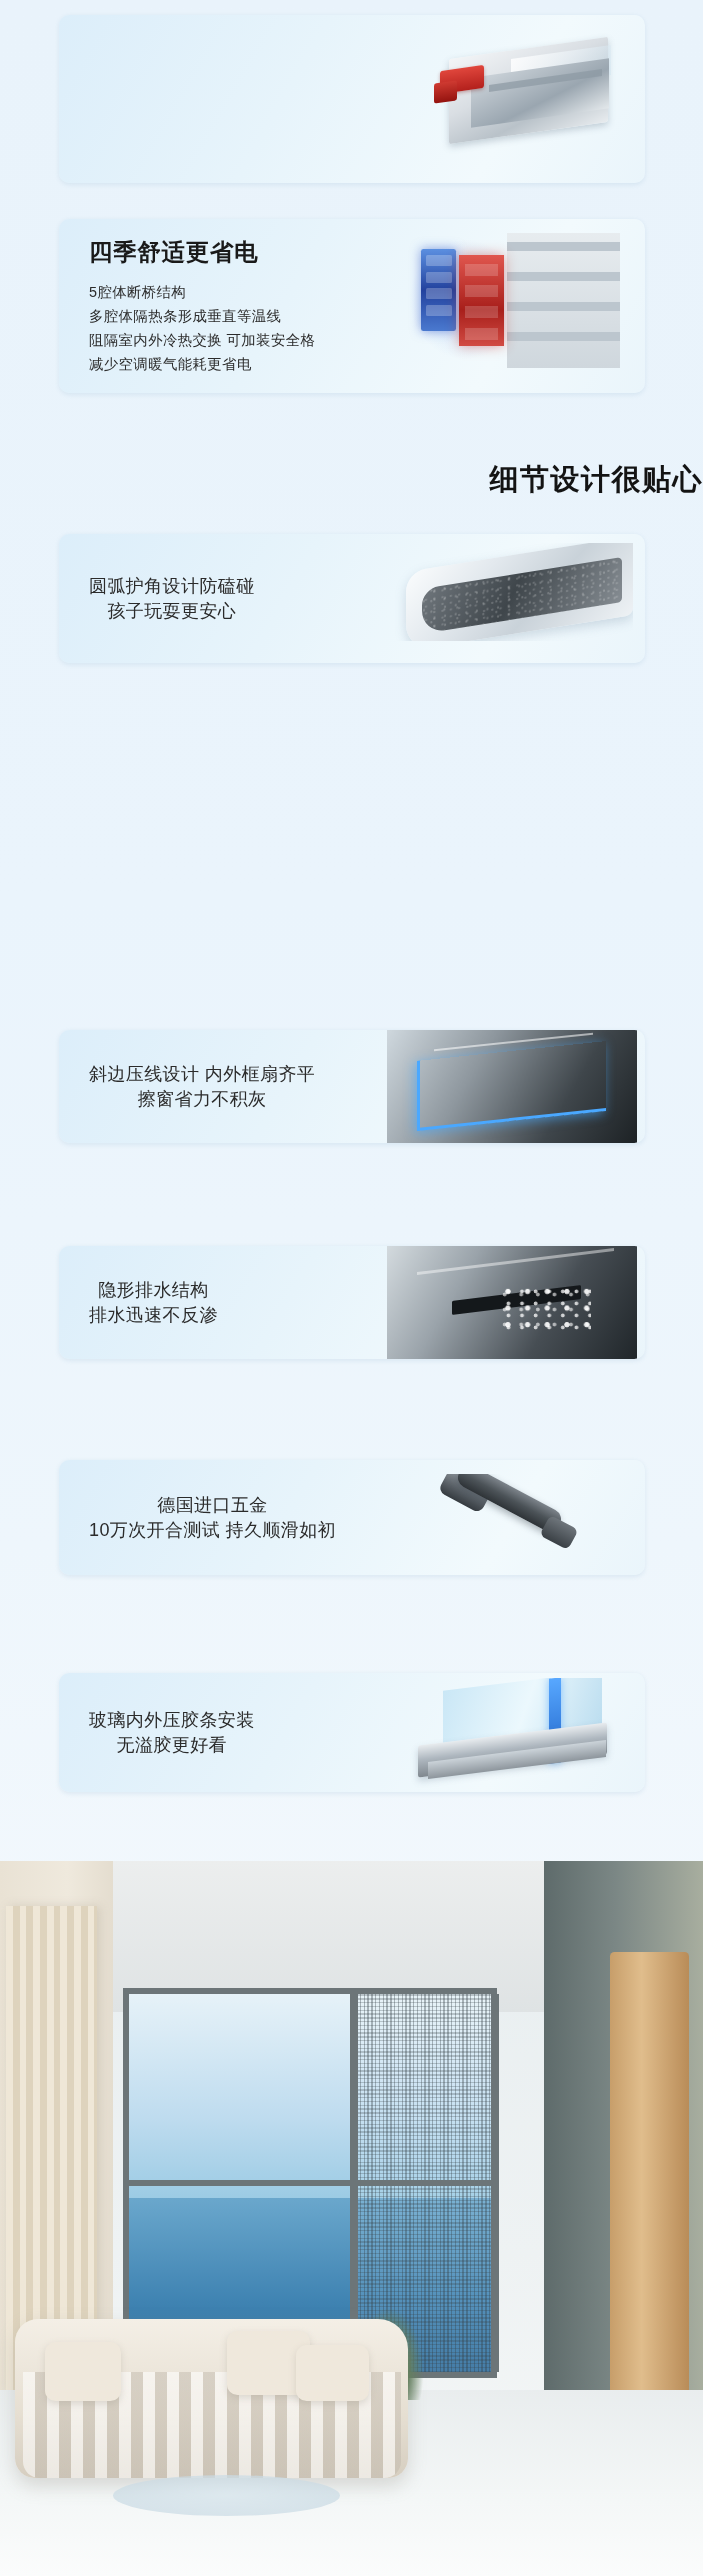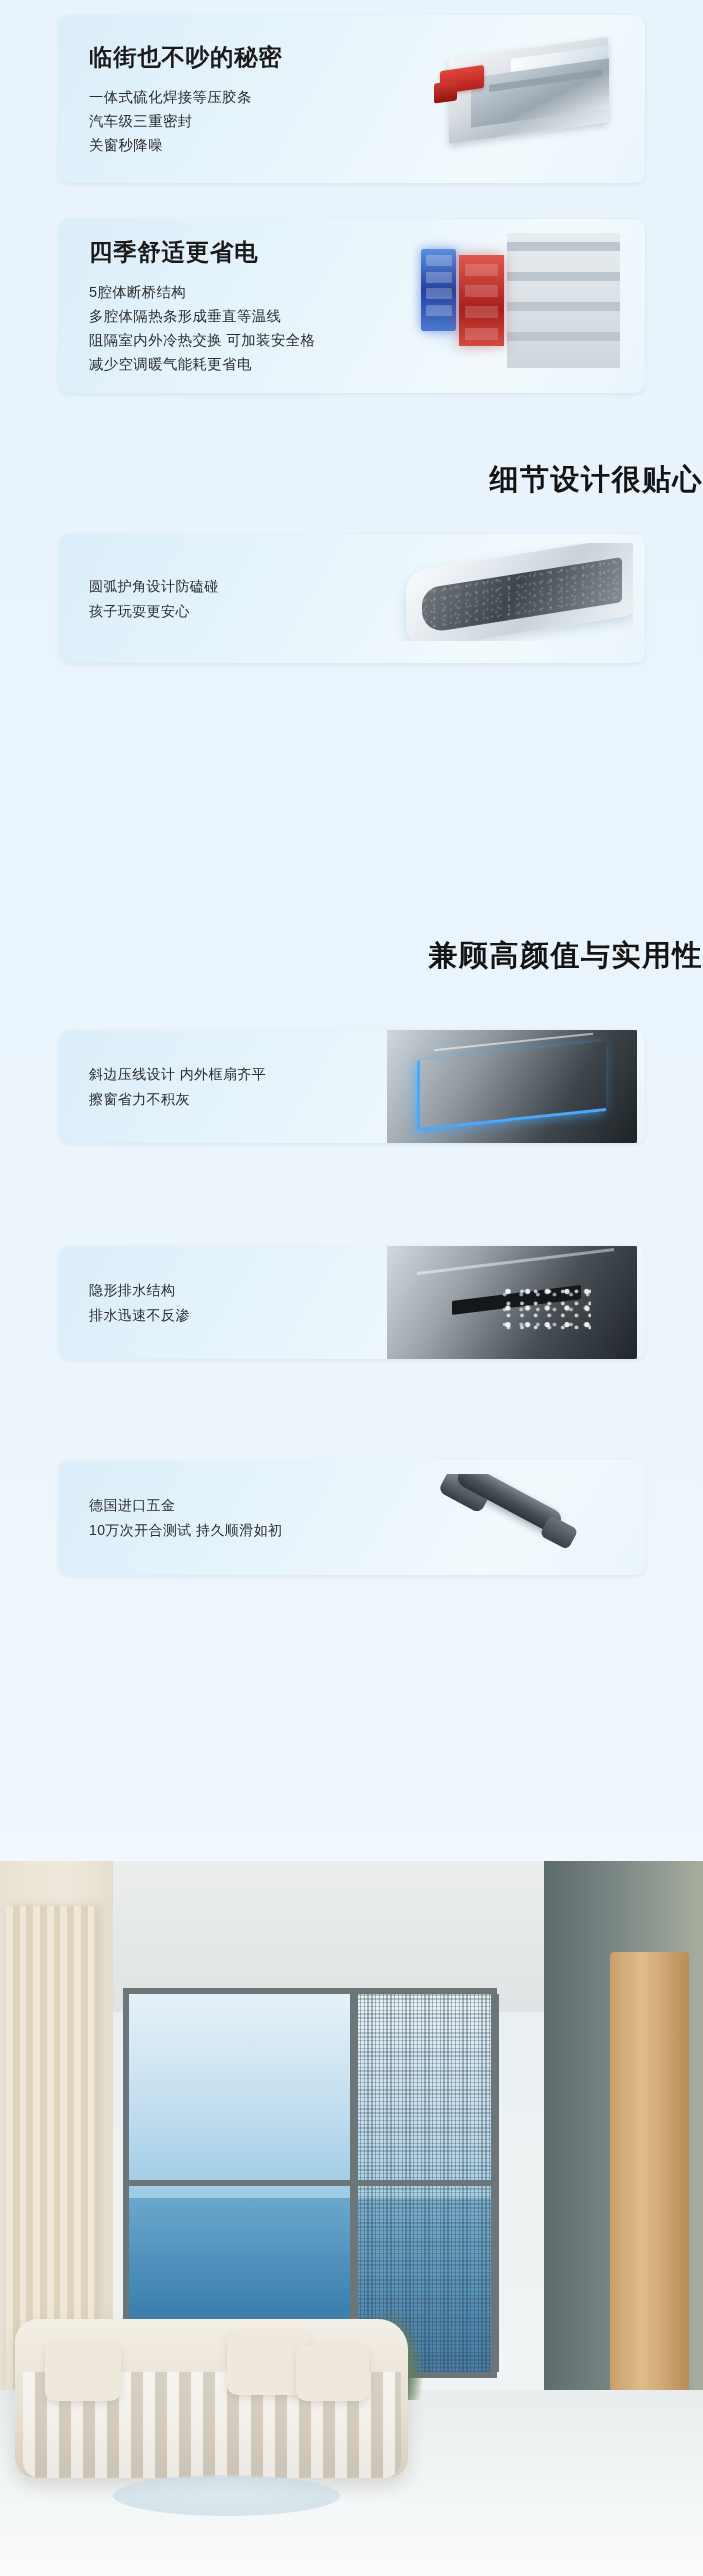--- a/index.html
+++ b/index.html
@@ -43,22 +43,23 @@
     letter-spacing: 0.8px;
     margin-bottom: 12px;
   }
   .card-line {
     font-size: 14.4px;
     color: #2b2b2b;
     line-height: 24px;
     letter-spacing: 0.4px;
   }
   .card-line.small {
-    font-size: 14px;
+    font-size: 18px;
     line-height: 25px;
+    text-align: center;
   }
 
   
   .section-heading {
     position: absolute;
     left: 0;
     width: 703px;
     text-align: right;
     font-size: 29px;
     font-weight: bold;
@@ -364,26 +365,20 @@
 
   <div class="card" style="top:15px; height:168px;">
     <div class="art art-profile1">
       <div class="p1-glow"></div>
       <div class="p1-body"></div>
       <div class="p1-glass"></div>
       <div class="p1-body2"></div>
       <div class="p1-slot"></div>
       <div class="p1-red"></div>
       <div class="p1-red2"></div>
-    </div>
-    <div class="card-text">
-      <div class="card-title">临街也不吵的秘密</div>
-      <div class="card-line">一体式硫化焊接等压胶条</div>
-      <div class="card-line">汽车级三重密封</div>
-      <div class="card-line">关窗秒降噪</div>
     </div>
   </div>
 
   <div class="card" style="top:219px; height:174px;">
     <div class="art art-profile2">
       <div class="p2-glow"></div>
       <div class="p2-wall"></div>
       <div class="p2-stripe" style="top:13.6px;"></div>
       <div class="p2-stripe" style="top:44px;"></div>
       <div class="p2-stripe" style="top:74px;"></div>
@@ -418,21 +413,20 @@
       <div class="pad-dark"></div>
       <div class="pad-spec"></div>
     </div>
     <div class="card-text">
       <div class="card-line small">圆弧护角设计防磕碰</div>
       <div class="card-line small">孩子玩耍更安心</div>
     </div>
   </div>
 
 
-  <div class="section-heading" style="top:936px;">兼顾高颜值与实用性</div>
 
   <div class="card" style="top:1246px; height:113px;">
     <div class="art art-drain" style="height:113px;">
       <div class="dr-bg"></div>
       <div class="dr-edge"></div>
       <div class="dr-slot"></div>
       <div class="dr-water"></div>
     </div>
     <div class="card-text">
       <div class="card-line small">隐形排水结构</div>
@@ -457,20 +451,32 @@
       <div class="hd-base"></div>
       <div class="hd-body"></div>
       <div class="hd-tip"></div>
     </div>
     <div class="card-text">
       <div class="card-line small">德国进口五金</div>
       <div class="card-line small">10万次开合测试 持久顺滑如初</div>
     </div>
   </div>
 
+  <div class="card" style="top:1673px; height:119px;">
+    <div class="art art-bead" style="height:113px;">
+      <div class="bd-glass"></div>
+      <div class="bd-blue"></div>
+      <div class="bd-frame"></div>
+      <div class="bd-frame2"></div>
+    </div>
+    <div class="card-text">
+      <div class="card-line small">玻璃内外压胶条安装</div>
+      <div class="card-line small">无溢胶更好看</div>
+    </div>
+  </div>
 
   <div class="photo">
     <div class="ph-ceil"></div>
     <div class="ph-wall-mid"></div>
     <div class="ph-wallR"></div>
     <div class="ph-wood"></div>
     <div class="ph-wallL"></div>
     <div class="ph-curtain"></div>
 
     <div class="ph-window">

